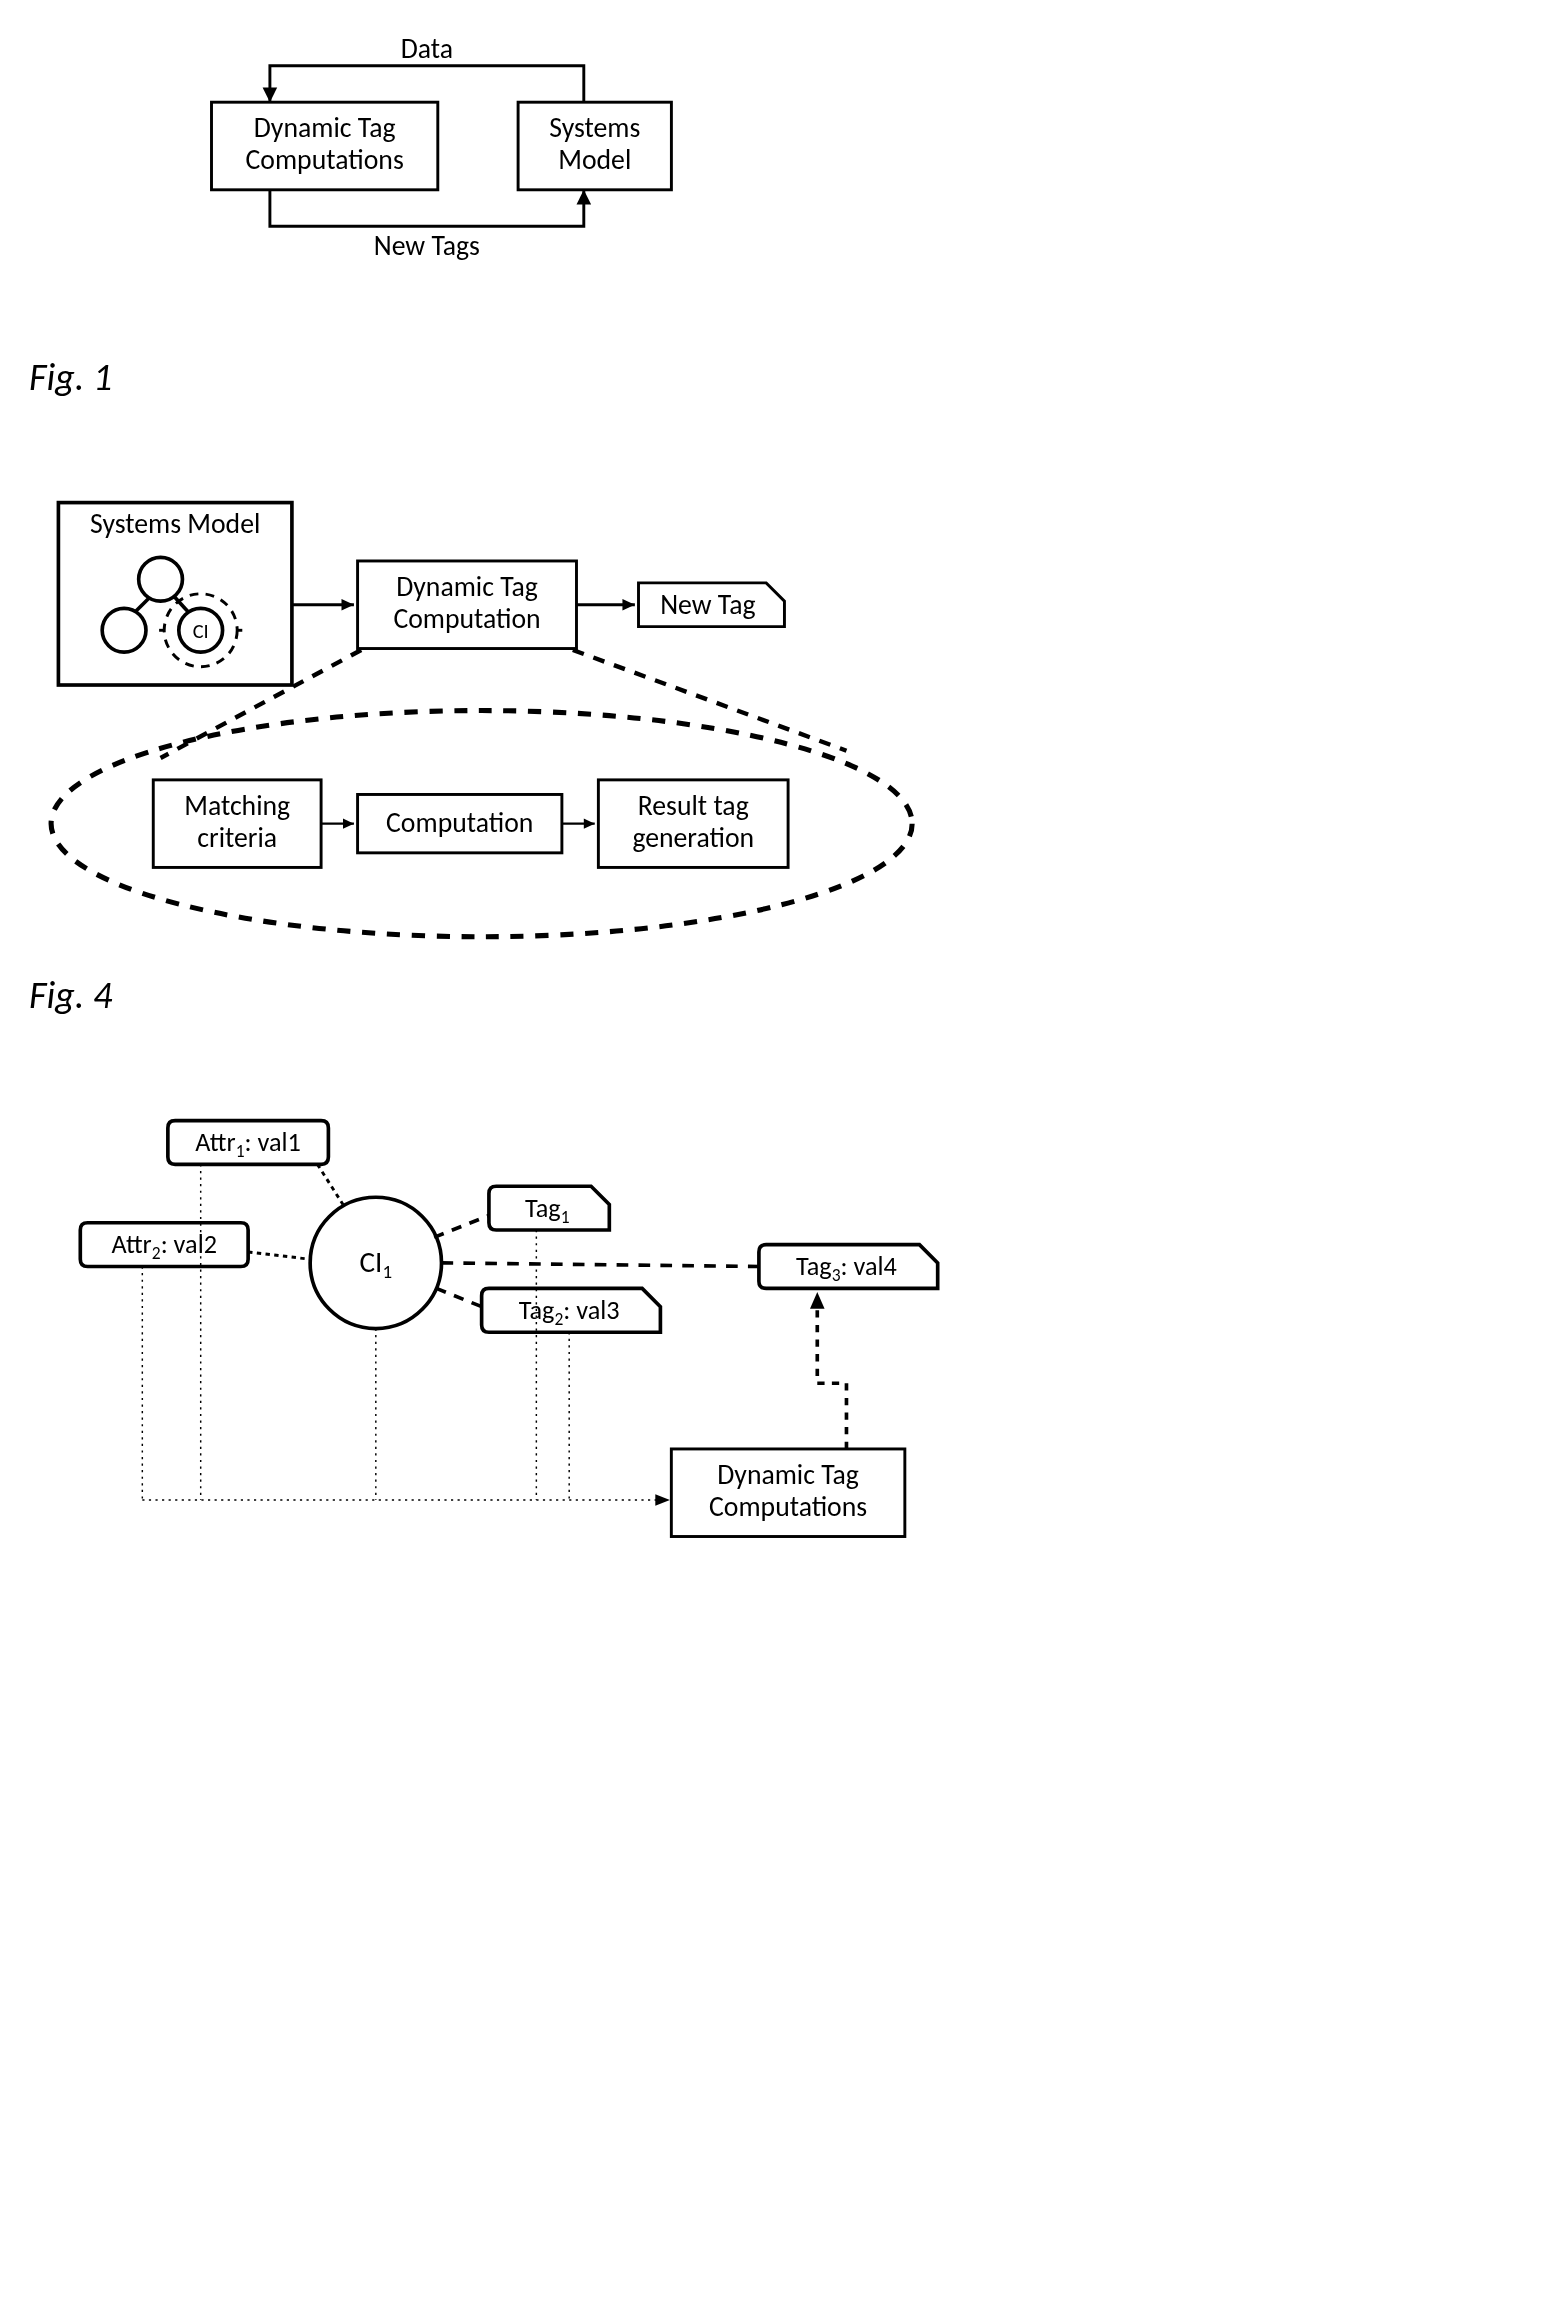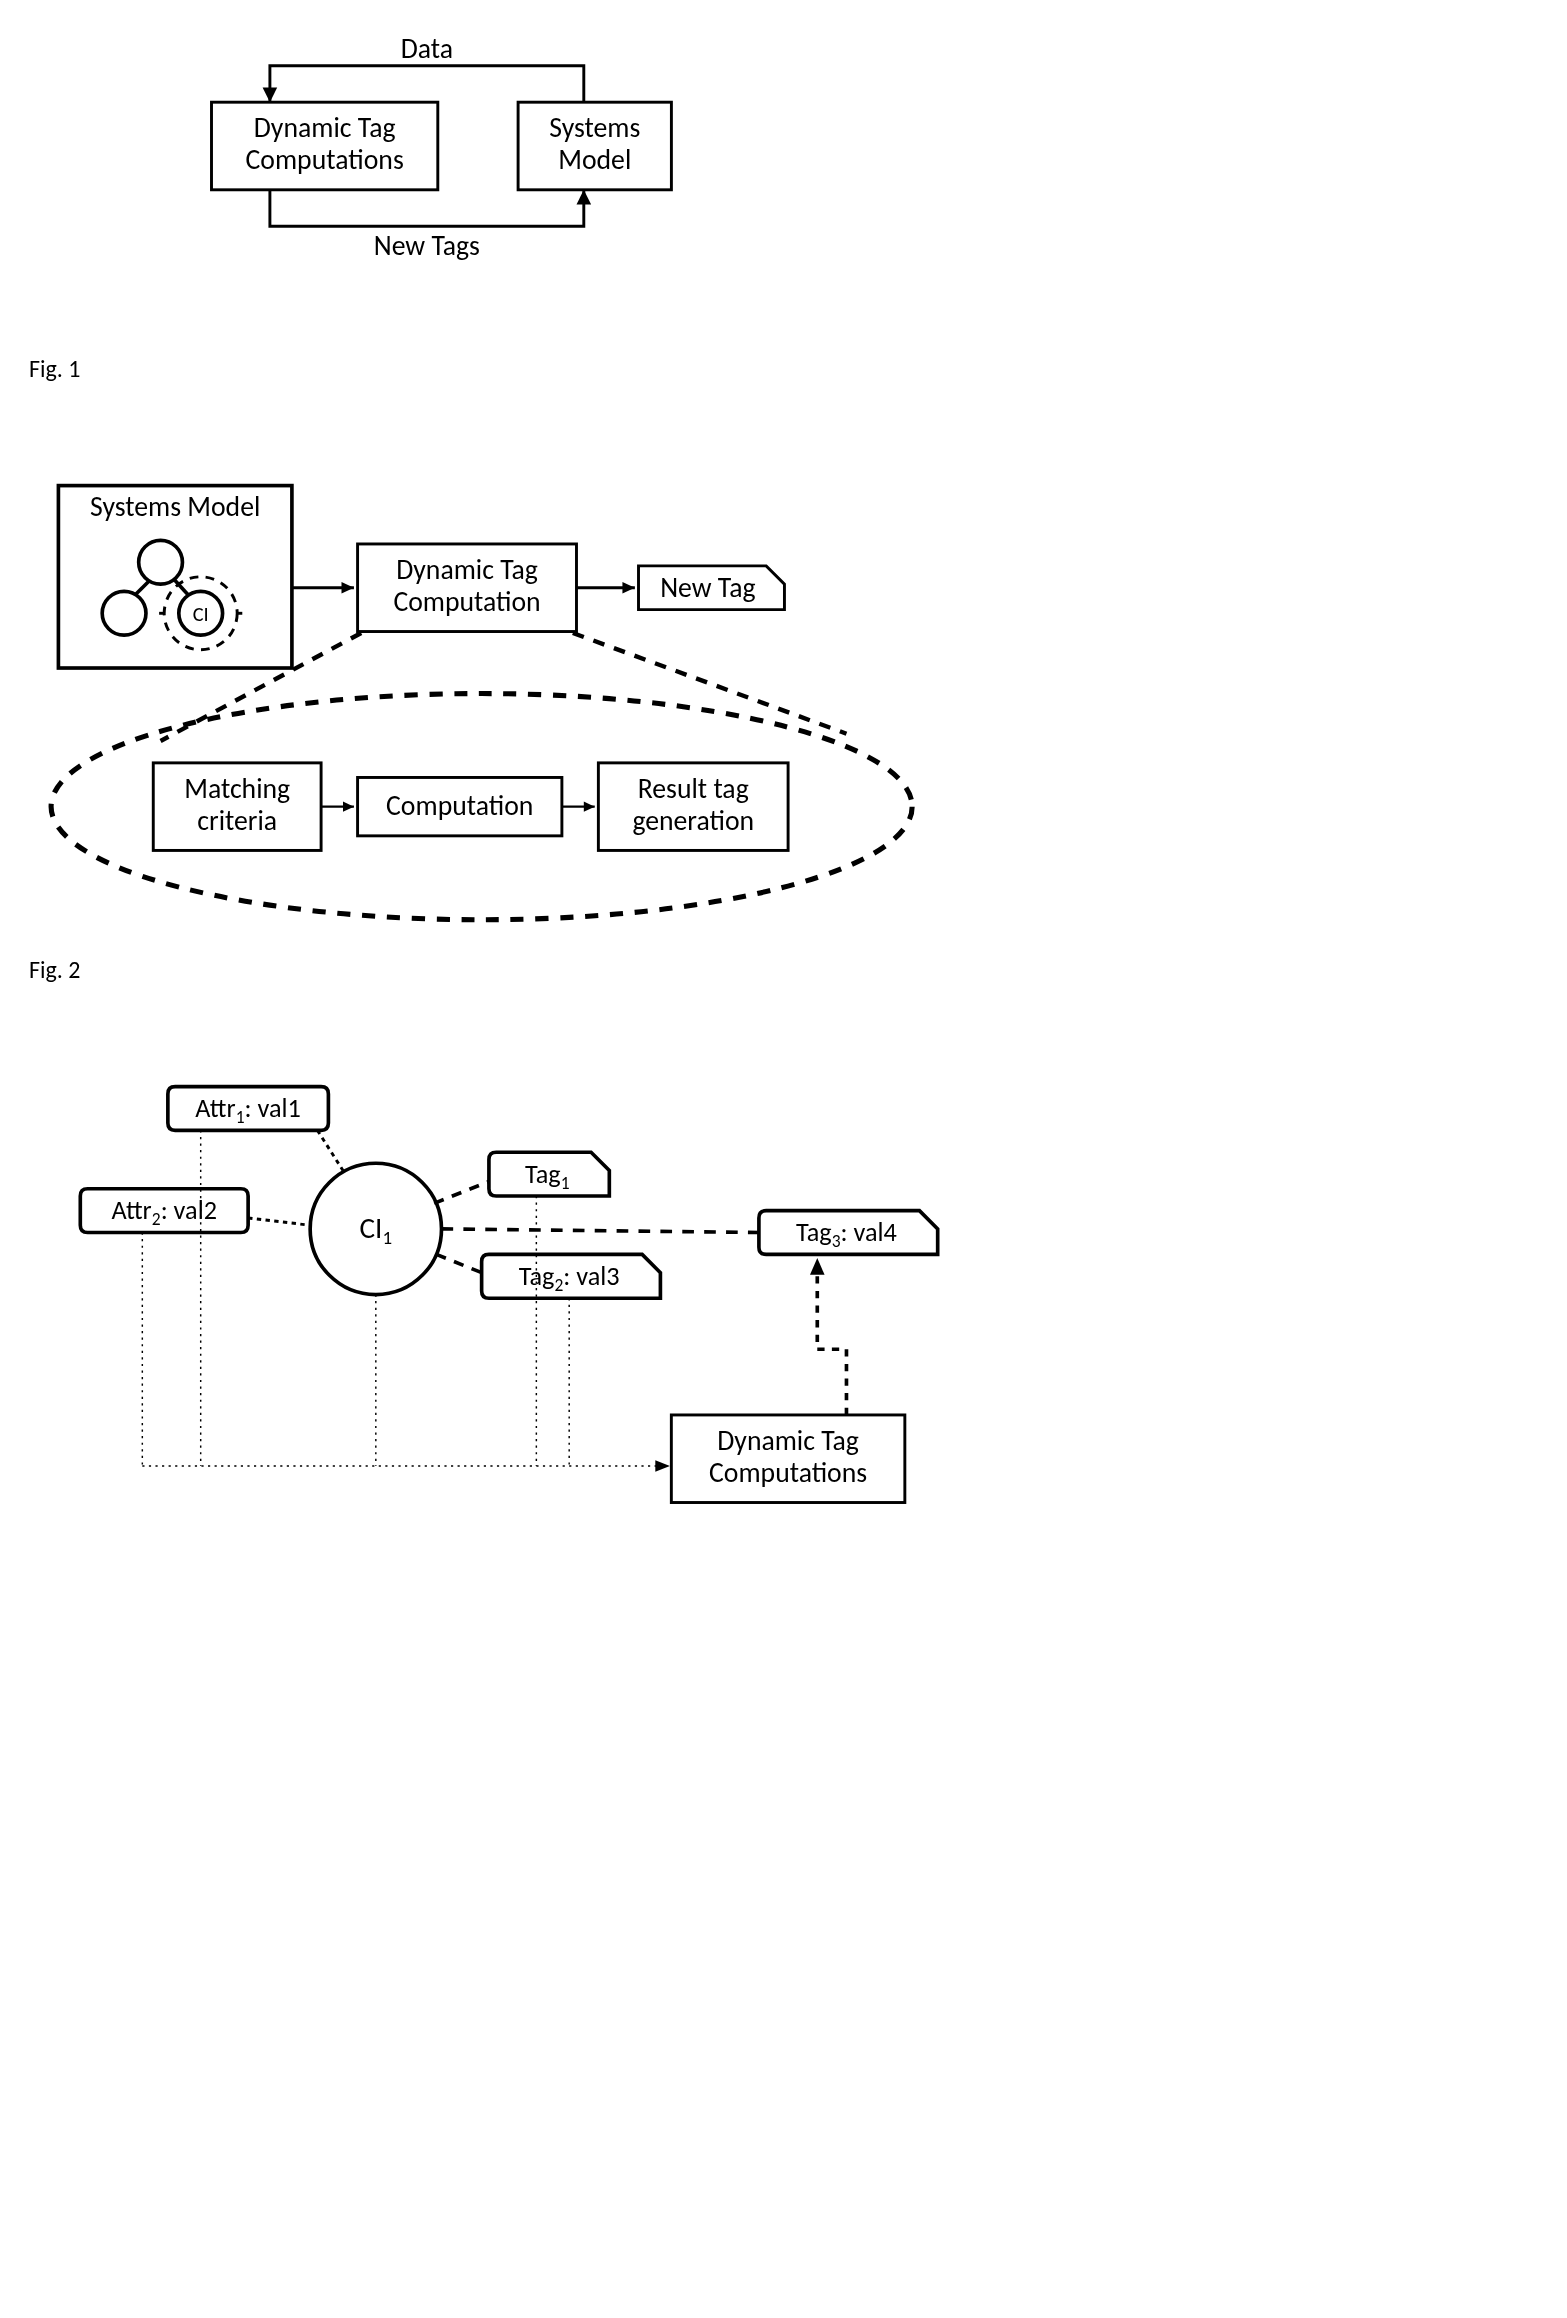--- a/index.html
+++ b/index.html
@@ -7,21 +7,22 @@
     padding: 29px;
     font-family: Calibri, Arial, sans-serif;
     background: #fff;
     color: #000;
   }
   .figure {
     margin-bottom: 88px;
     position: relative;
   }
   .fig-label {
-    font-size: 24px;
+    font-style: italic;
+    font-size: 38px;
     font-weight: normal;
     margin-top: 14.6px;
   }
   svg text {
     font-family: Calibri, Arial, sans-serif;
   }
   .box-text { font-size: 38px; }
   .label-text { font-size: 38px; }
 </style>
 </head>
@@ -95,21 +96,21 @@
     <rect x="450" y="420" width="280" height="80" stroke="#000" stroke-width="4" fill="#fff"></rect>
     <text x="590" y="472" text-anchor="middle" class="box-text">Computation</text>
 
     <line x1="730" y1="460" x2="775" y2="460" stroke="#000" stroke-width="3"></line>
     <polygon points="775,460 760,453 760,467" fill="#000"></polygon>
 
     <rect x="780" y="400" width="260" height="120" stroke="#000" stroke-width="4" fill="#fff"></rect>
     <text x="910" y="448" text-anchor="middle" class="box-text">Result tag</text>
     <text x="910" y="492" text-anchor="middle" class="box-text">generation</text>
   </svg>
-  <div class="fig-label">Fig. 2</div>
+  <div class="fig-label">Fig. 4</div>
 </div>
 
 <div class="figure">
   <svg width="1022" height="467" viewBox="0 0 1400 640">
 
     <circle cx="475" cy="215" r="90" stroke="#000" stroke-width="5" fill="#fff"></circle>
     <text x="475" y="228" text-anchor="middle" font-size="40"><tspan>CI</tspan><tspan dy="8" font-size="26">1</tspan></text>
 
     <path d="M 190 30 Q 190 20 200 20 L 400 20 Q 410 20 410 30 L 410 70 Q 410 80 400 80 L 200 80 Q 190 80 190 70 Z" stroke="#000" stroke-width="5" fill="#fff"></path>
     <text x="300" y="62" text-anchor="middle" font-size="36"><tspan>Attr</tspan><tspan dy="8" font-size="24">1</tspan><tspan dy="-8">: val1</tspan></text>

